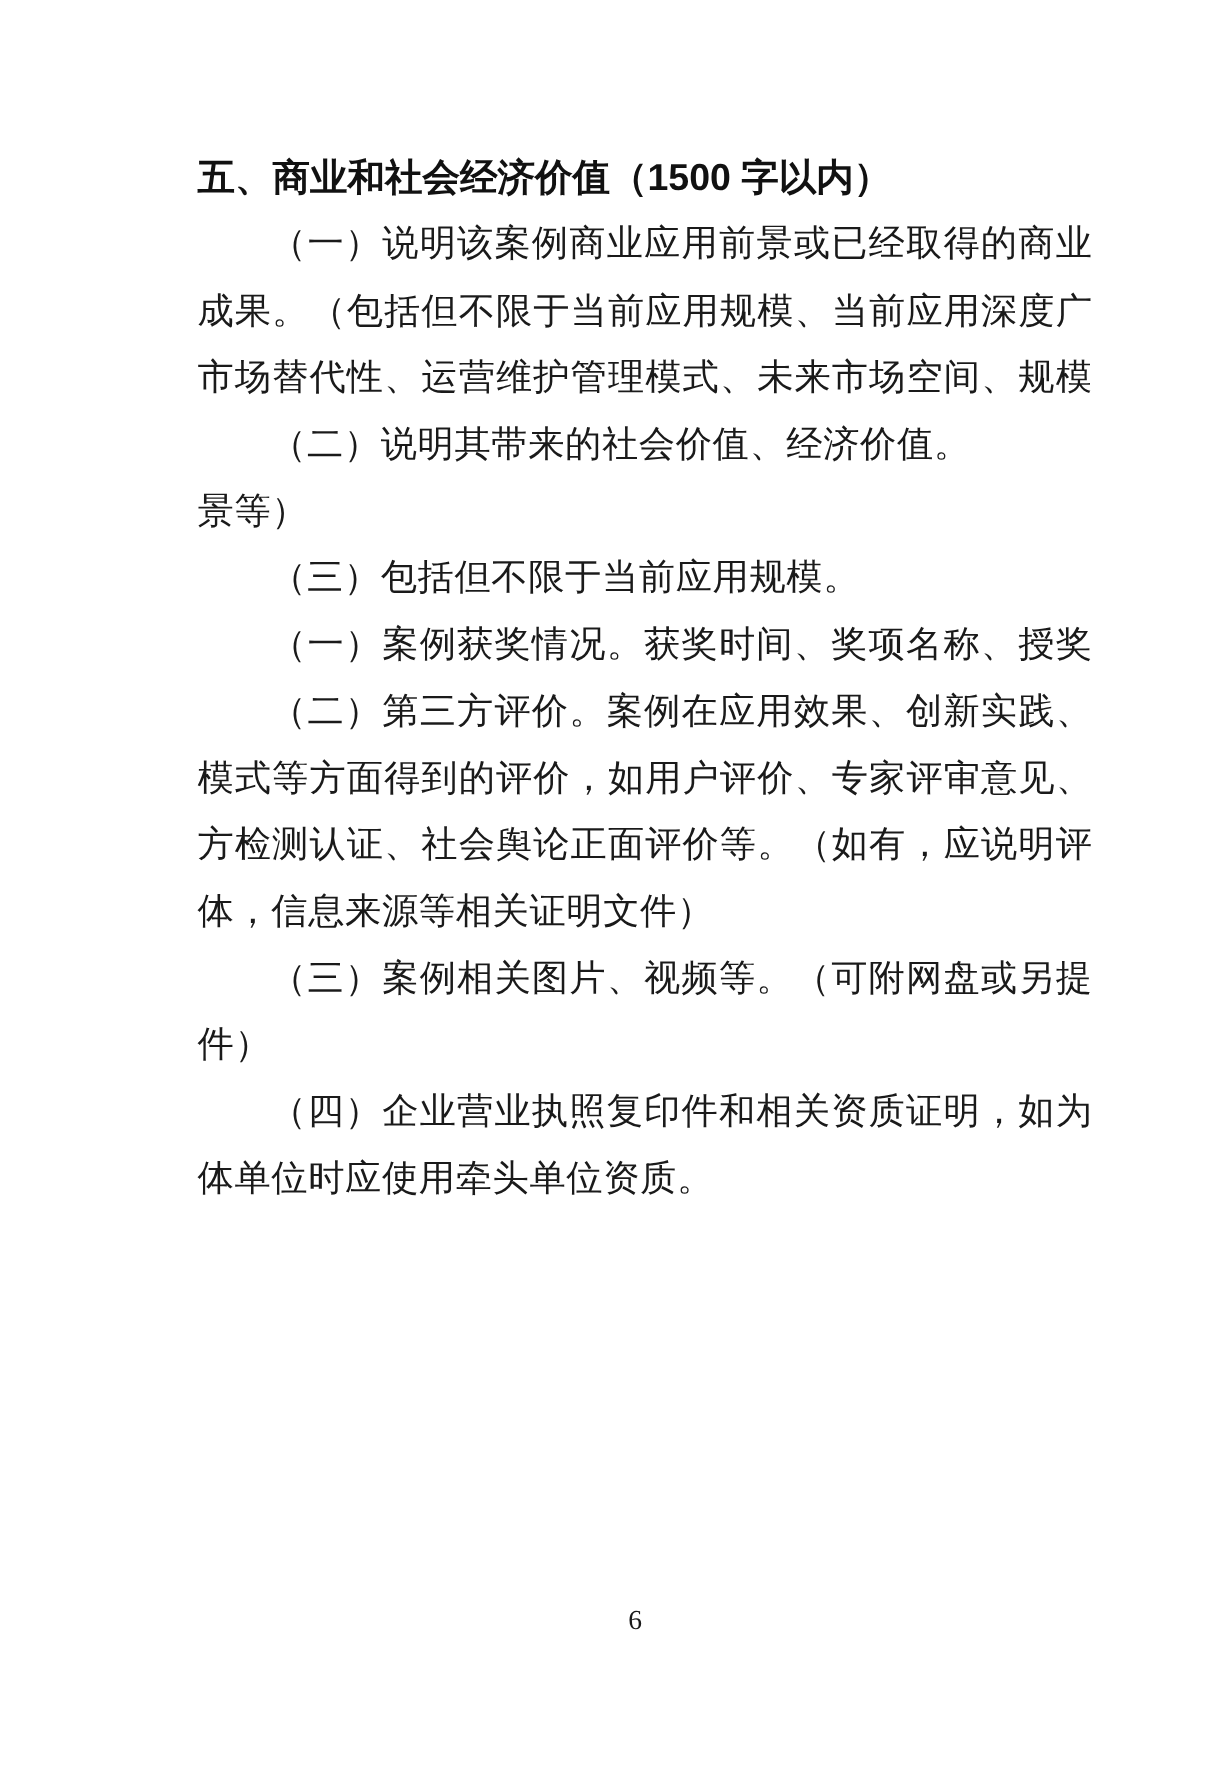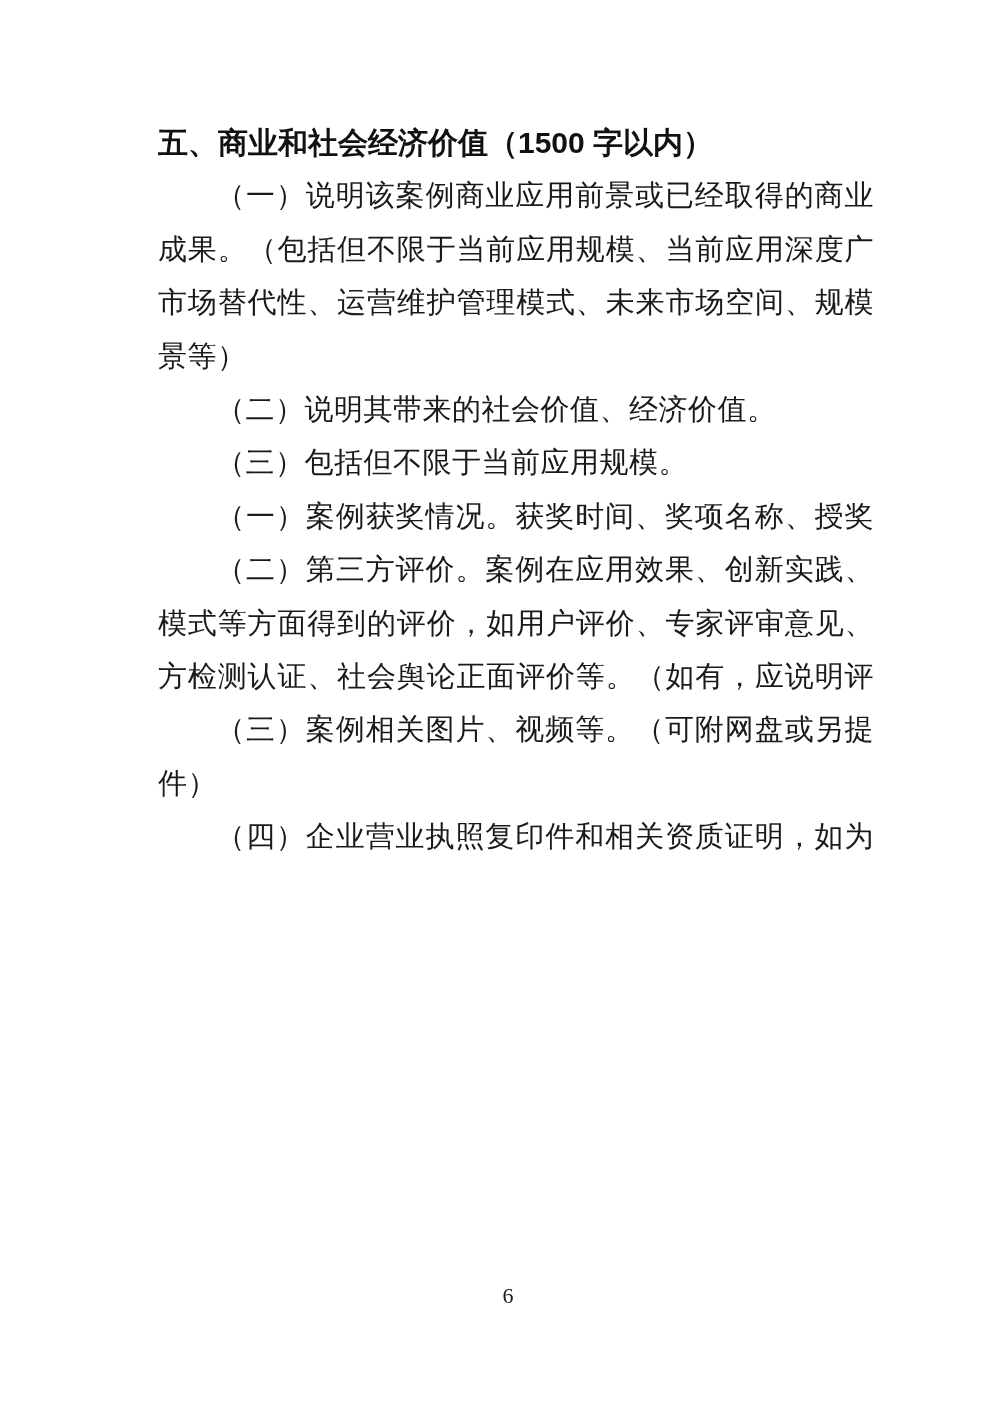--- a/index.html
+++ b/index.html
@@ -62,27 +62,29 @@
 </style>
 </head>
 <body>
 
 <div class="page">
   <div class="content">
     <div class="line heading">五、商业和社会经济价值（1500 字以内）</div>
     <div class="line indent fill">（一）说明该案例商业应用前景或已经取得的商业应用</div>
     <div class="line fill">成果。（包括但不限于当前应用规模、当前应用深度广度、</div>
     <div class="line fill">市场替代性、运营维护管理模式、未来市场空间、规模化前</div>
+    <div class="line indent">（二）说明其带来的社会价值、经济价值。</div>
     <div class="line">景等）</div>
-    <div class="line indent">（二）说明其带来的社会价值、经济价值。</div>
     <div class="line indent">（三）包括但不限于当前应用规模。</div>
     <div class="line indent fill">（一）案例获奖情况。获奖时间、奖项名称、授奖单位。</div>
     <div class="line indent fill">（二）第三方评价。案例在应用效果、创新实践、商业</div>
     <div class="line fill">模式等方面得到的评价，如用户评价、专家评审意见、第三</div>
     <div class="line fill">方检测认证、社会舆论正面评价等。（如有，应说明评价主</div>
+    <div class="line">体，信息来源等相关证明文件）</div>
     <div class="line indent fill">（三）案例相关图片、视频等。（可附网盘或另提供附</div>
     <div class="line">件）</div>
     <div class="line indent fill">（四）企业营业执照复印件和相关资质证明，如为联合</div>
+    <div class="line">体单位时应使用牵头单位资质。</div>
   </div>
   <div class="footer">
     <span class="pagenum">6</span>
   </div>
 </div>
 
 </body></html>

